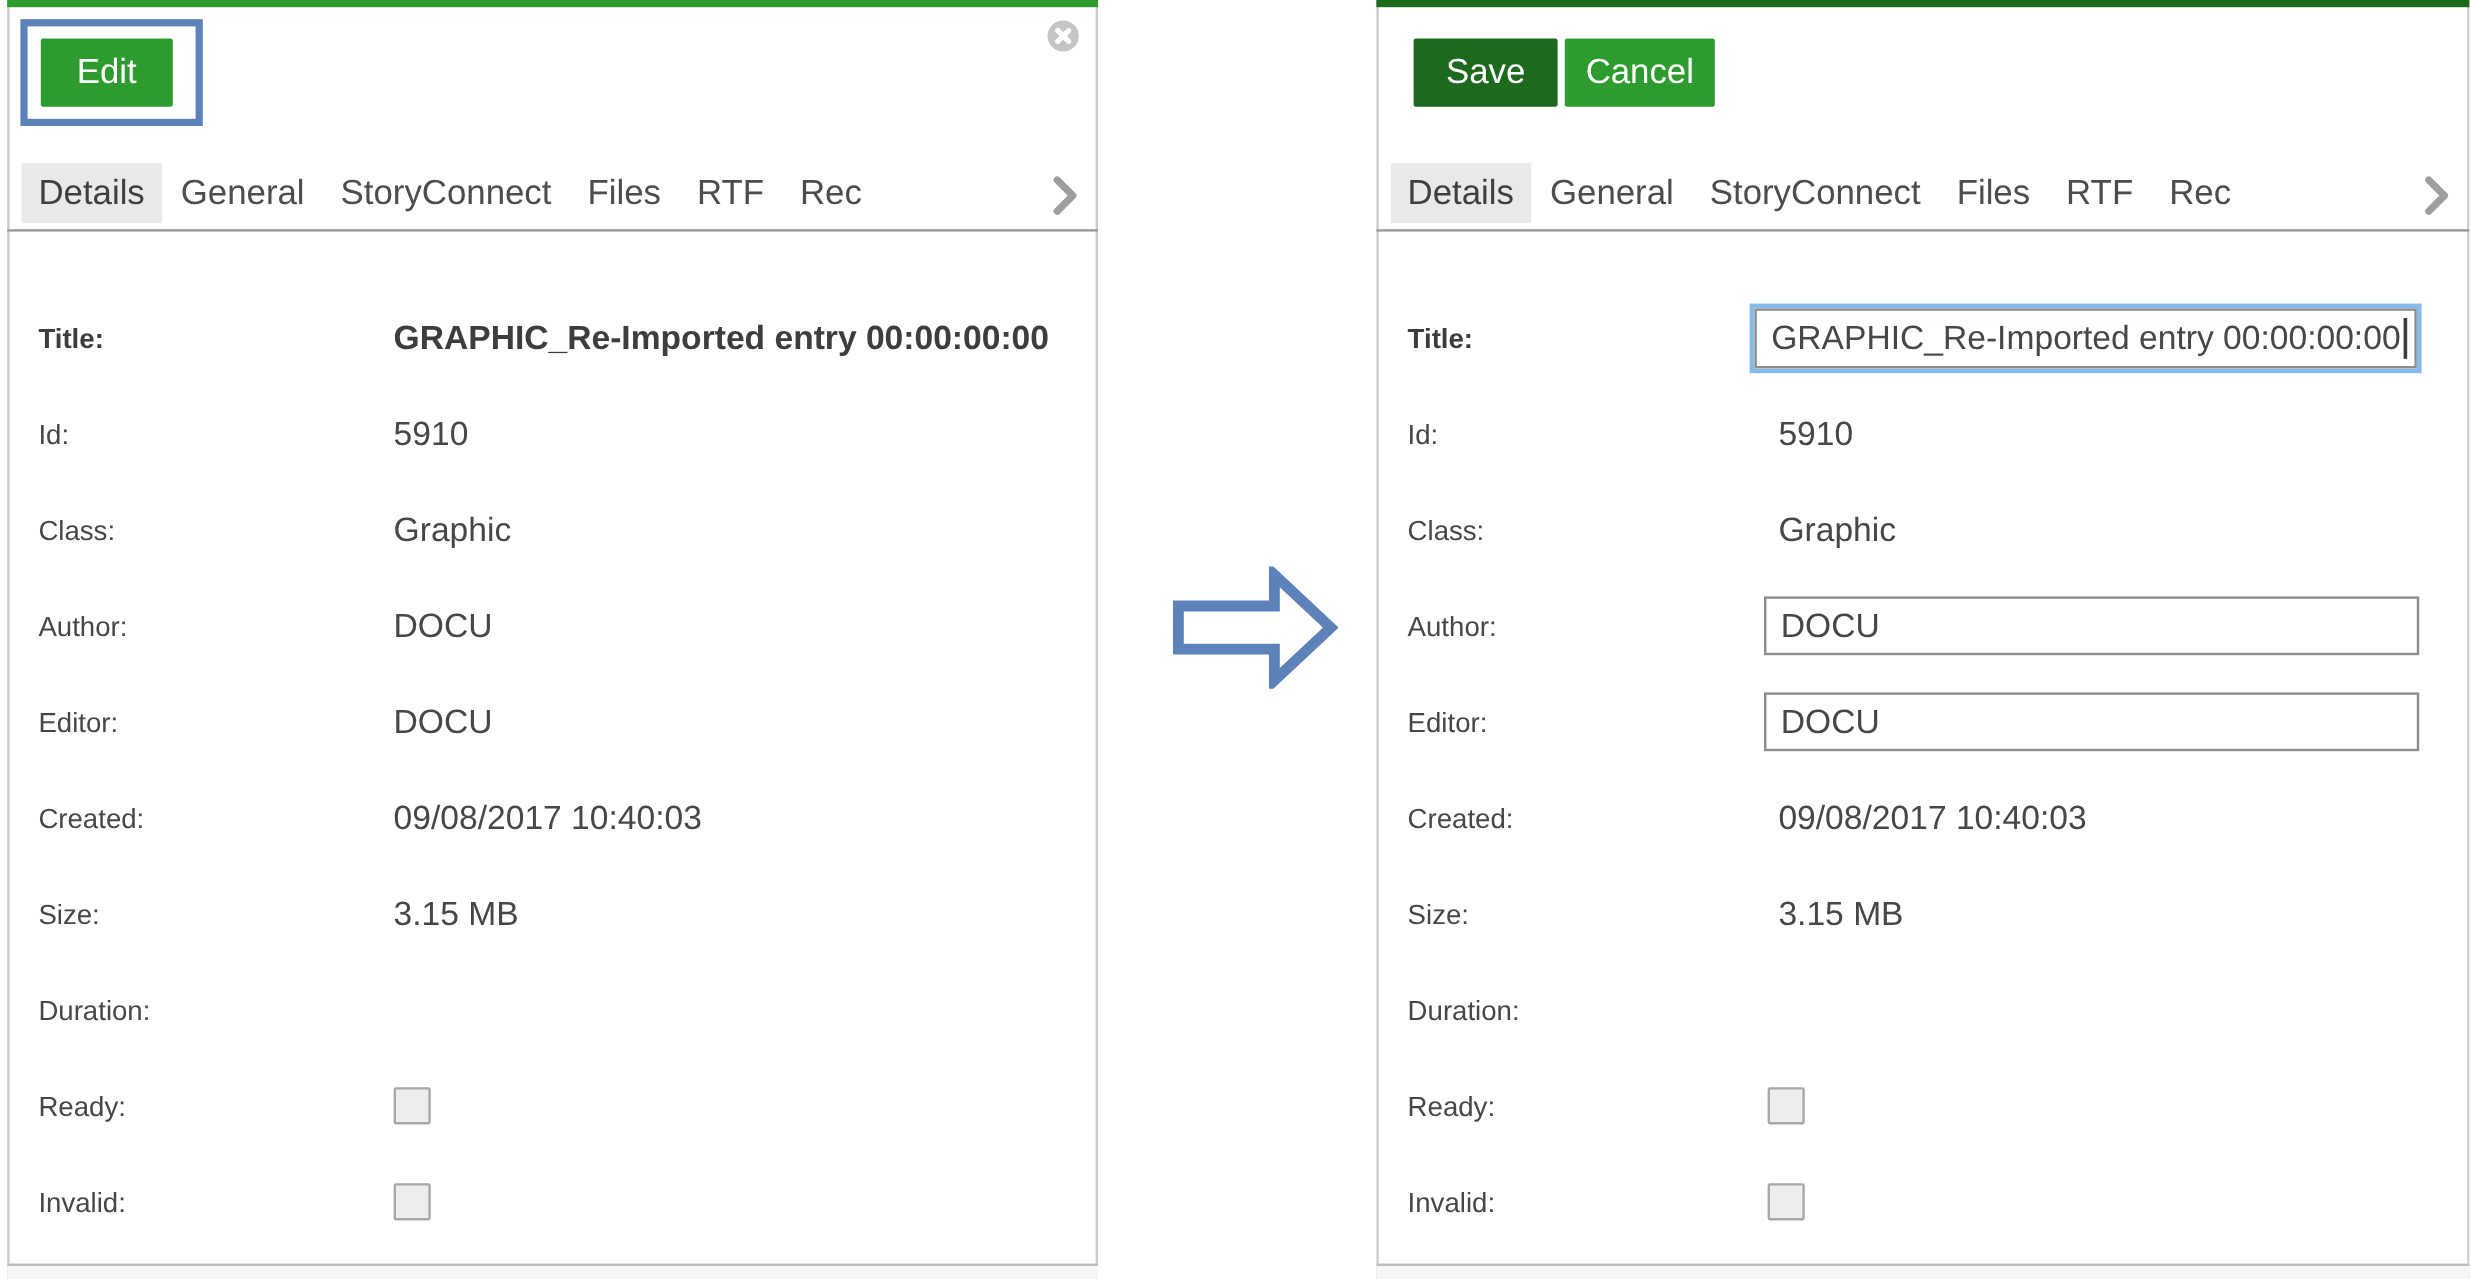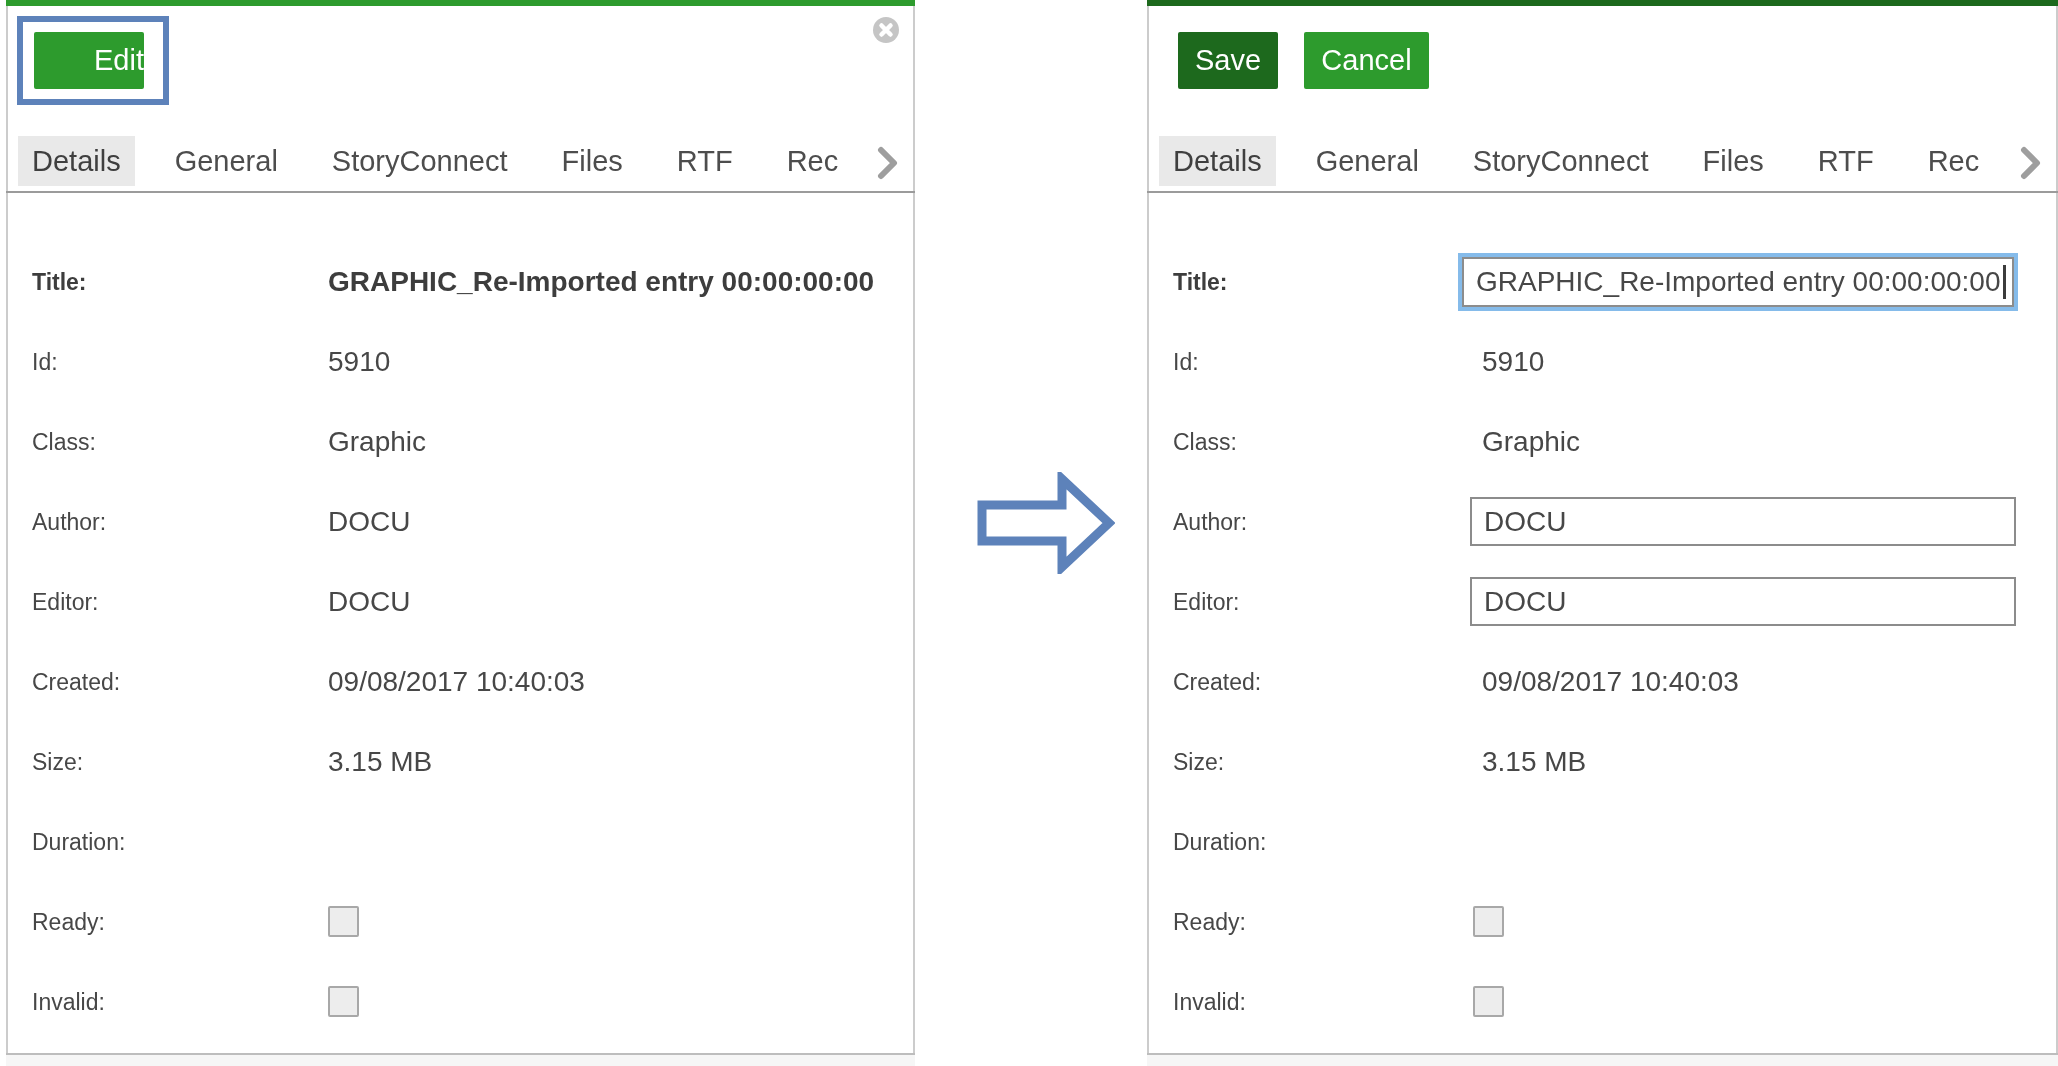--- a/index.html
+++ b/index.html
@@ -25,21 +25,21 @@
                   border:6px solid var(--blue-annotation);}
   .btn{position:absolute;top:32px;height:57px;border:none;border-radius:2px;
        color:#fff;font-family:inherit;font-size:29px;cursor:pointer;}
   .btn.green{background:var(--green-mid);}
   .btn.dark-green{background:var(--green-dark);}
 
   .close{position:absolute;top:16px;right:13px;width:28px;height:28px;cursor:pointer;}
   .close circle{fill:var(--close-icon-bg);}
 
   .tabs{position:absolute;top:136px;left:10px;right:70px;height:50px;display:flex;}
-  .tab{display:inline-block;line-height:50px;padding:0 14px;margin-right:26px;
+  .tab{display:inline-block;line-height:50px;padding:0 14px;margin-right:2px;
        font-size:29px;color:#4d4d4d;white-space:nowrap;cursor:pointer;}
   .tab.selected{background:var(--tab-selected-bg);color:#3f3f3f;}
   .chev{position:absolute;top:146px;right:14px;width:22px;height:34px;cursor:pointer;}
   .chev polyline{stroke:var(--chevron);}
   .tabs-divider{position:absolute;top:191px;left:-2px;right:-2px;height:0;
                 border-top:2px solid var(--divider);}
 
   .row{position:absolute;left:0;right:0;height:80px;}
   .lbl{position:absolute;left:24px;line-height:80px;font-size:23px;color:var(--text);white-space:nowrap;}
   .val{position:absolute;left:320px;line-height:80px;font-size:28px;color:var(--text);white-space:nowrap;}
@@ -65,21 +65,21 @@
   .arrow{position:absolute;left:975px;top:472px;}
   .arrow polygon{fill:#ffffff;stroke:var(--blue-annotation);stroke-width:9;stroke-linejoin:miter;}
 </style>
 </head>
 <body>
 
 <section class="panel panel-left" style="left:6px;width:909px;">
   <div class="topbar"></div>
 
   <div class="annotation-box"></div>
-  <button class="btn green" style="left:26px;width:110px;text-align:right;">Edit</button>
+  <button class="btn green" style="left:26px;width:110px;">Edit</button>
 
   <svg class="close" viewBox="0 0 28 28">
     <circle cx="14" cy="14" r="13"></circle>
     <path d="M9.5 9.5 L18.5 18.5 M18.5 9.5 L9.5 18.5" stroke="#ffffff" stroke-width="4.5" stroke-linecap="round"></path>
   </svg>
 
   <nav class="tabs">
     <span class="tab selected">Details</span>
     <span class="tab">General</span>
     <span class="tab">StoryConnect</span>
@@ -136,21 +136,21 @@
   <div class="footer"></div>
 </section>
 
 <svg class="arrow" width="140" height="102" viewBox="0 0 140 102">
   <polygon points="7,33 87,33 87,7 134,51 87,95 87,69 7,69"></polygon>
 </svg>
 
 <section class="panel panel-right" style="left:1147px;width:911px;">
   <div class="topbar"></div>
 
-  <button class="btn dark-green" style="left:29px;width:100px;">Save</button>
+  <button class="btn dark-green" style="left:29px;width:120px;">Save</button>
   <button class="btn green" style="left:155px;width:125px;">Cancel</button>
 
   <nav class="tabs">
     <span class="tab selected">Details</span>
     <span class="tab">General</span>
     <span class="tab">StoryConnect</span>
     <span class="tab">Files</span>
     <span class="tab">RTF</span>
     <span class="tab">Rec</span>
   </nav>

